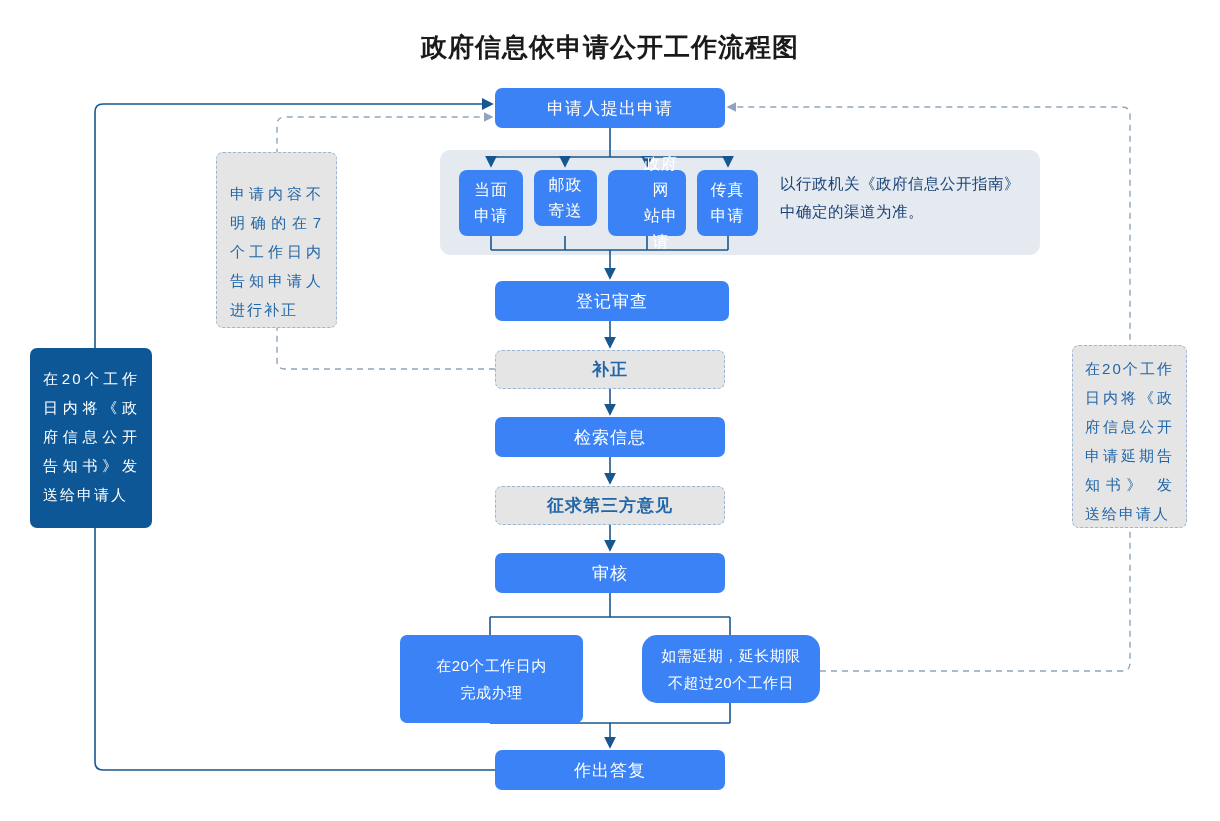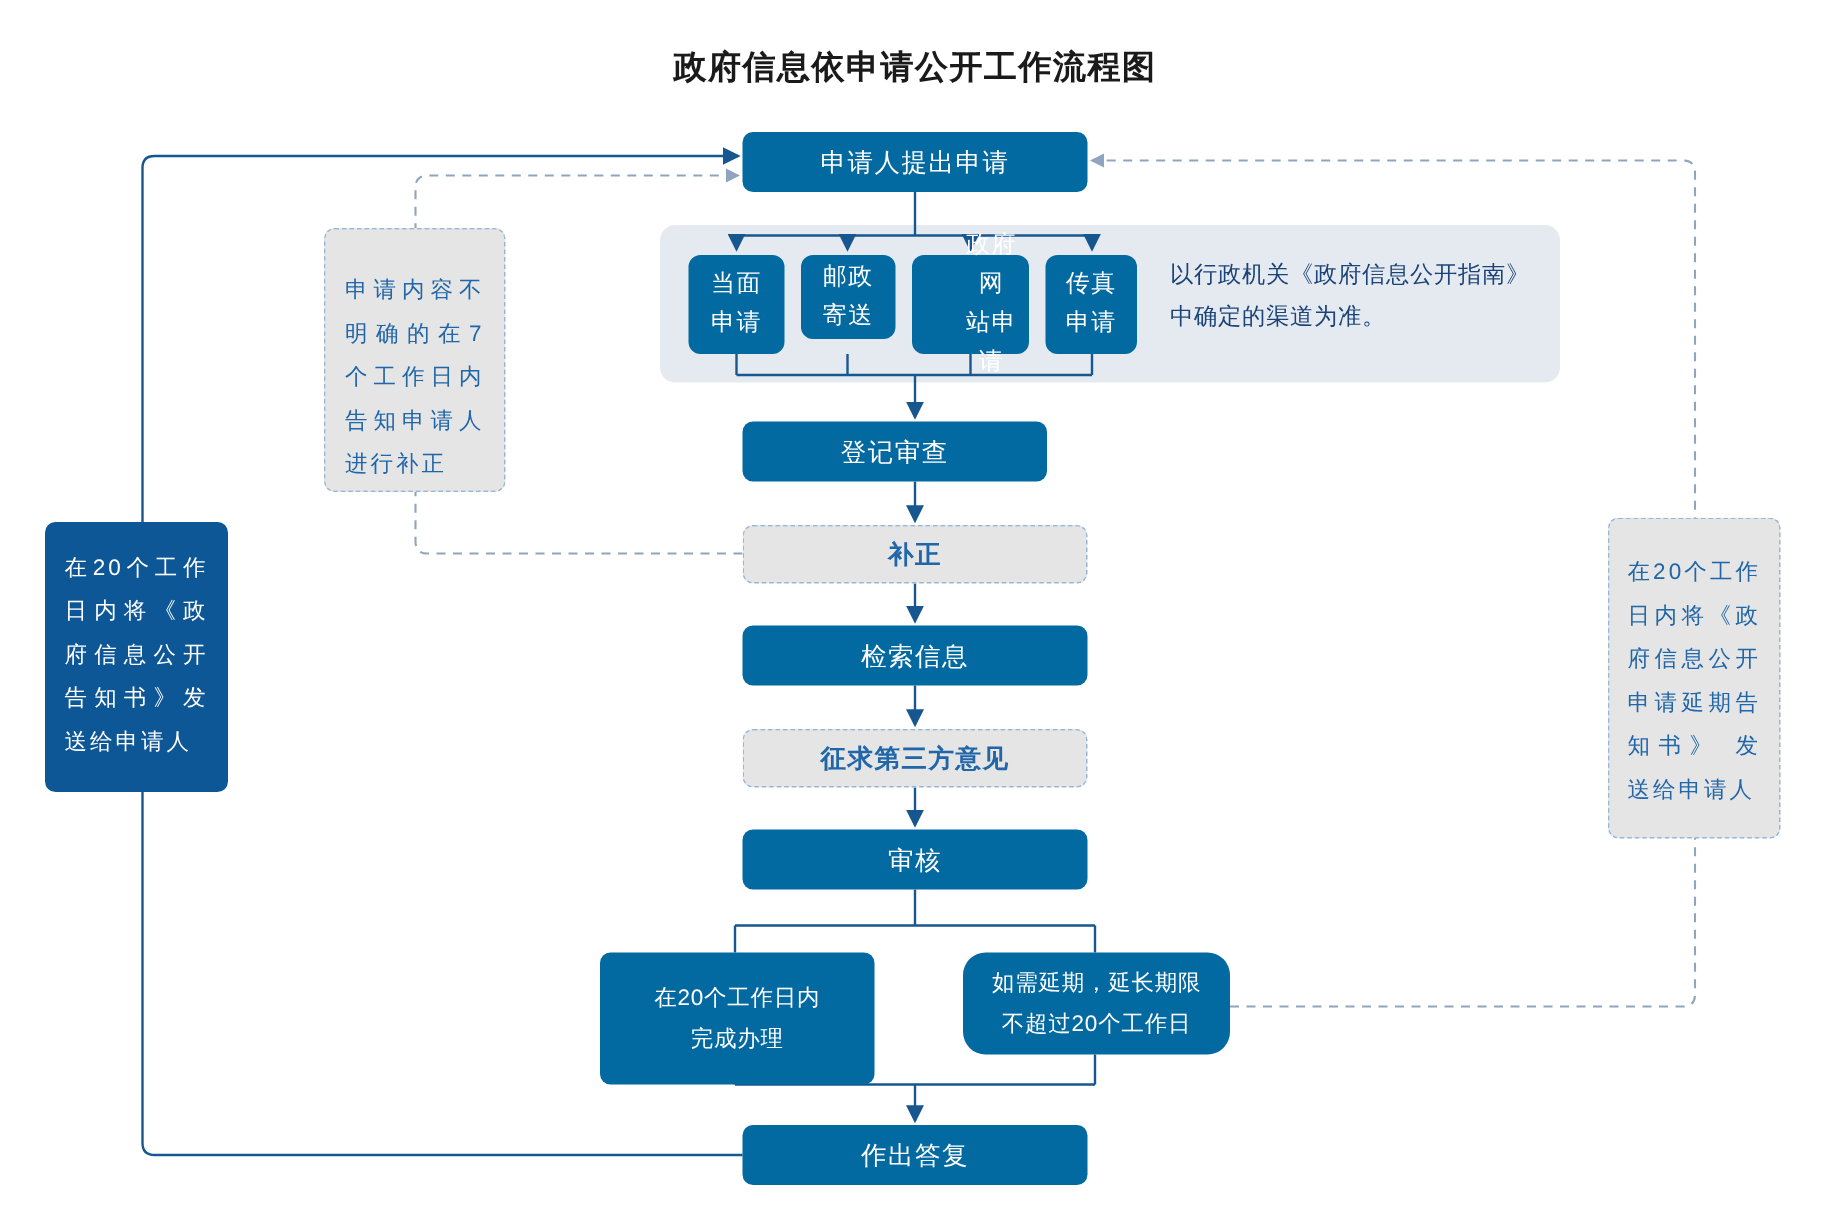--- a/index.html
+++ b/index.html
@@ -2,64 +2,64 @@
 <html><head>
 <meta charset="utf-8">
 <style>
   html,body{margin:0;padding:0;background:#fff;}
   .canvas{
     position:relative;width:1220px;height:821px;background:#ffffff;overflow:hidden;
     font-family:"Liberation Sans","DejaVu Sans",sans-serif;
   }
   .title{
     position:absolute;left:0;top:30px;width:1220px;margin:0;
-    text-align:center;font-size:22px;font-weight:bold;color:#1a1a1a;letter-spacing:1px;
+    text-align:center;font-size:26px;font-weight:bold;color:#1a1a1a;letter-spacing:1px;
   }
   .panel{
     position:absolute;left:440px;top:150px;width:600px;height:105px;
     background:#E5EAF1;border-radius:10px;z-index:0;
   }
   svg.connectors{position:absolute;left:0;top:0;z-index:1;}
   .node{
     position:absolute;display:flex;align-items:center;justify-content:center;
     text-align:center;border-radius:7px;z-index:2;box-sizing:border-box;
     font-size:17px;letter-spacing:1px;white-space:pre-line;line-height:27px;
   }
-  .dark{background:#0369a1;color:#ffffff;}
+  .dark{background:#3b82f6;color:#ffffff;}
   .light{background:#e5e5e5;border:1.5px dashed #96B7D8;color:#2166A8;font-weight:bold;}
   .ch{font-size:16px;line-height:26px;border-radius:8px;}
   .branch{font-size:15px;line-height:27px;letter-spacing:0.5px;}
   .note{
     position:absolute;z-index:2;box-sizing:border-box;border-radius:7px;
     font-size:15px;line-height:29px;letter-spacing:2px;
     text-align:justify;text-justify:inter-character;
   }
   .note-dark{background:#0D5796;color:#ffffff;padding:16px 13px;}
   .note-light{background:#e5e5e5;border:1.5px dashed #96B7D8;color:#2166A8;}
   .channel-note{
     position:absolute;left:780px;top:170px;width:262px;z-index:2;
     color:#1A4377;font-size:15.5px;line-height:28px;white-space:pre-line;letter-spacing:0.5px;
   }
   
   #n-apply{left:495px;top:88px;width:230px;height:40px;}
   #n-ch1{left:459px;top:170px;width:64px;height:66px;}
   #n-ch2{left:534px;top:170px;width:63px;height:56px;}
   #n-ch3{left:608px;top:170px;width:78px;height:66px;padding-left:28px;}
   #n-ch4{left:697px;top:170px;width:61px;height:66px;}
-  #n-register{left:495px;top:281px;width:203px;height:40px;}
+  #n-register{left:495px;top:281px;width:234px;height:40px;}
   #n-supplement{left:495px;top:350px;width:230px;height:39px;}
   #n-search{left:495px;top:417px;width:230px;height:40px;}
   #n-third{left:495px;top:486px;width:230px;height:39px;}
   #n-review{left:495px;top:553px;width:230px;height:40px;}
   #n-complete{left:400px;top:635px;width:183px;height:88px;}
   #n-extend{left:642px;top:635px;width:178px;height:68px;border-radius:15px;}
   #n-reply{left:495px;top:750px;width:230px;height:40px;}
   #note-reply{left:30px;top:348px;width:122px;height:180px;}
   #note-supplement{left:216px;top:152px;width:121px;height:176px;padding:26px 13px;}
-  #note-extend{left:1072px;top:345px;width:115px;height:214px;padding:21px 12px;}
+  #note-extend{left:1072px;top:345px;width:115px;height:183px;padding:8px 12px;}
 </style>
 </head>
 <body>
 
 <div class="canvas">
 
   <h1 class="title">政府信息依申请公开工作流程图</h1>
 
   <div class="panel"></div>
 

